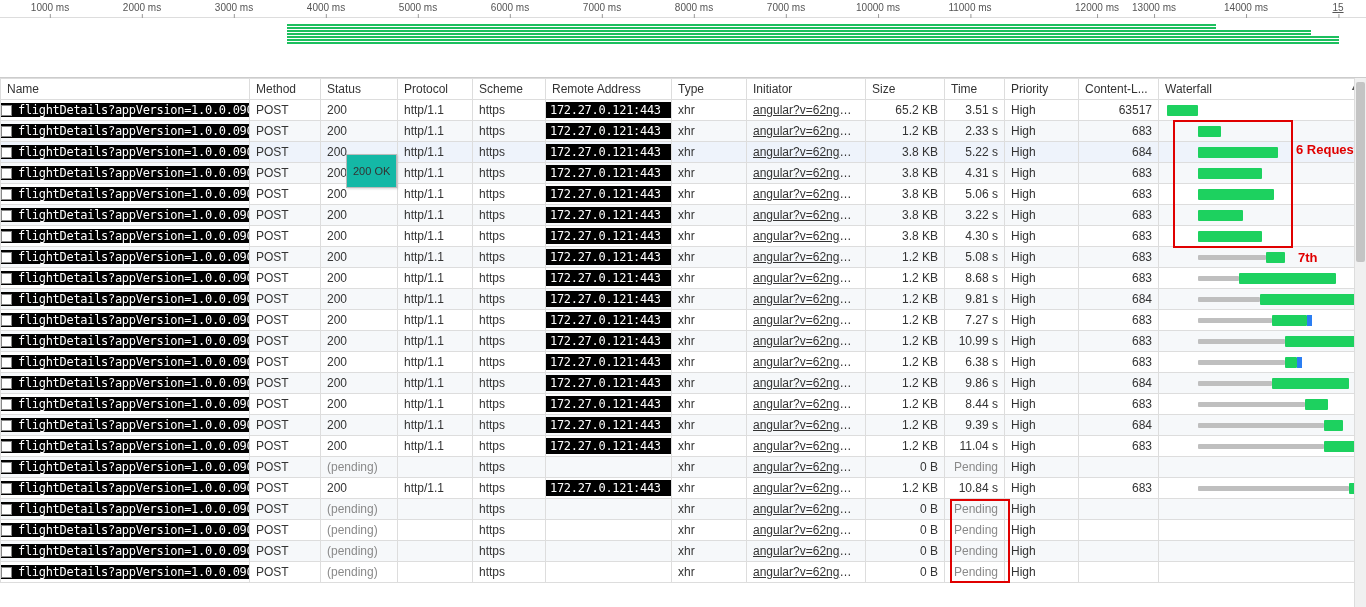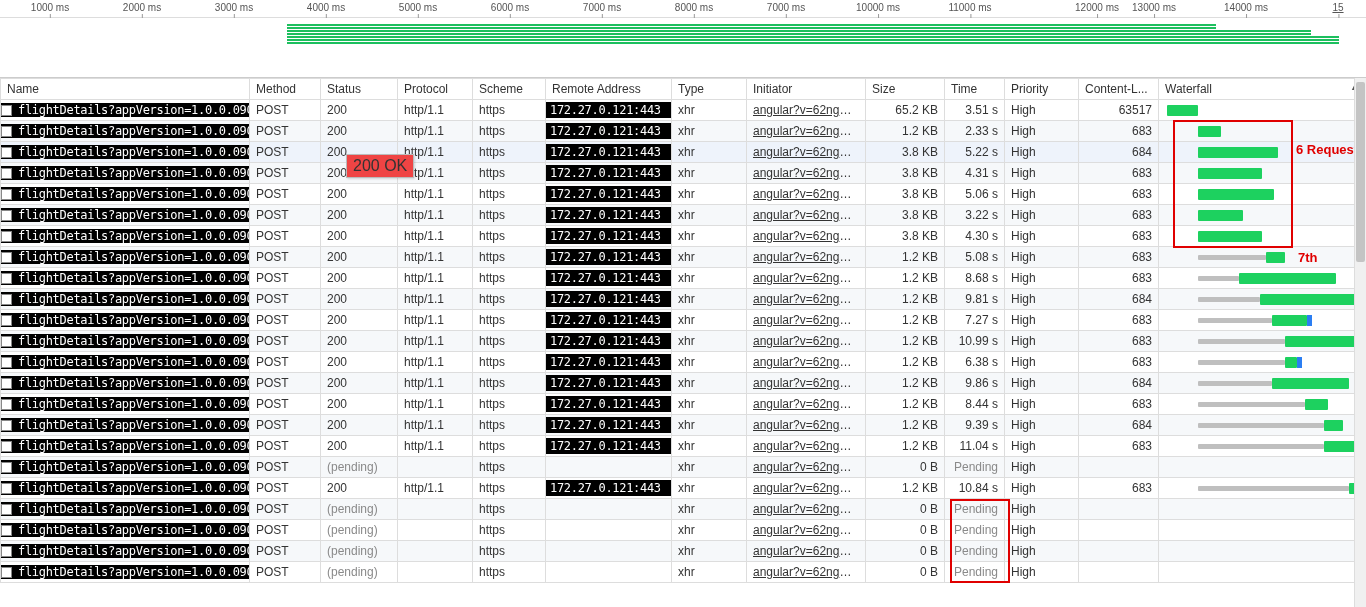--- a/index.html
+++ b/index.html
@@ -148,24 +148,24 @@
     border: 2px solid #e00000;
   }
   .redtext {
     color: #e00000;
     font-weight: 700;
     font-size: 13px;
     position: absolute;
   }
   .tooltip {
     position: absolute;
-    background: #ef4444;
+    background: #14b8a6;
     border: 1px solid #bbb;
-    padding: 2px 6px;
-    font-size: 16px;
+    padding: 10px 6px;
+    font-size: 11px;
     box-shadow: 1px 1px 2px rgba(0,0,0,0.15);
     z-index: 50;
   }
   .scrollbar-v {
     position: absolute;
     right: 0; top: 0; bottom: 0;
     width: 12px;
     background: #f0f0f0;
     border-left: 1px solid #ddd;
   }

